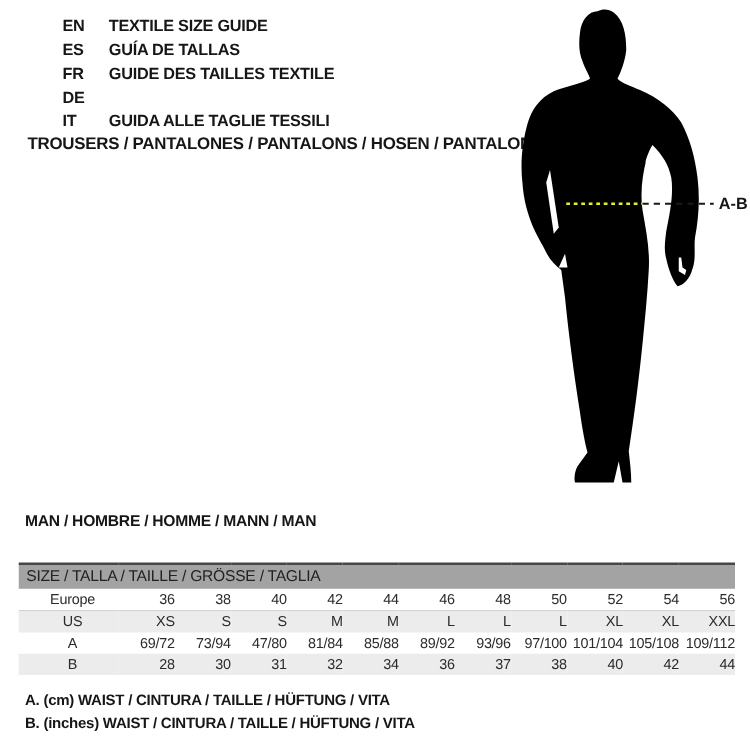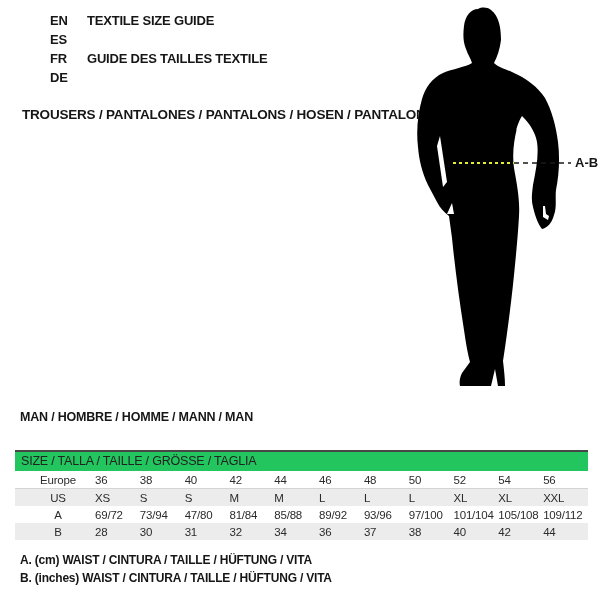--- a/index.html
+++ b/index.html
@@ -19,47 +19,52 @@
   .gender-line{position:absolute;left:20px;top:410px;font-weight:bold;font-size:12.5px;letter-spacing:-0.2px;}
   
   .size-table{
     position:absolute;left:15px;top:450px;width:573px;
     border-collapse:collapse;table-layout:fixed;
     font-size:11.5px;letter-spacing:-0.2px;
     border-top:2px solid #474747;
   }
   .size-table col.c-label{width:80px;}
   .size-table thead th{
-    background:#22c55e;font-weight:normal;text-align:left;
+    background:#a3a3a3;font-weight:normal;text-align:left;
     padding:2px 0 3px 6px;font-size:12.5px;color:#222;
   }
-  .size-table tbody td{text-align:left;height:17px;padding:0;color:#2b2b2b;}
+  .size-table tbody td{text-align:right;height:17px;padding:0;color:#2b2b2b;}
   .size-table tbody td.row-label{text-align:center;padding-left:6px;}
   .size-table tbody tr.stripe{background:#ececec;}
   .size-table tbody tr:first-child td{border-bottom:1px solid #d4d4d4;}
   
   .footnotes{position:absolute;left:20px;top:552px;font-weight:bold;font-size:12px;line-height:17.5px;letter-spacing:-0.2px;}
 </style>
 </head>
 <body>
 
 <div class="lang-list">
   <div class="lang-row">
     <span class="lang-code">EN</span>
     <span class="lang-label">TEXTILE SIZE GUIDE</span>
   </div>
   <div class="lang-row">
     <span class="lang-code">ES</span>
+    <span class="lang-label">GUÍA DE TALLAS</span>
   </div>
   <div class="lang-row">
     <span class="lang-code">FR</span>
     <span class="lang-label">GUIDE DES TAILLES TEXTILE</span>
   </div>
   <div class="lang-row">
     <span class="lang-code">DE</span>
+  </div>
+  <div class="lang-row">
+    <span class="lang-code">IT</span>
+    <span class="lang-label">GUIDA ALLE TAGLIE TESSILI</span>
   </div>
 </div>
 
 <div class="product-line">TROUSERS / PANTALONES / PANTALONS / HOSEN / PANTALONI</div>
 
 <svg class="figure-svg" viewBox="0 0 600 600" xmlns="http://www.w3.org/2000/svg" aria-hidden="true">
   <path fill="#000000" d="
     M 478 9
     C 471 9 465 16 464 26
     C 463 34 463 42 466 49

